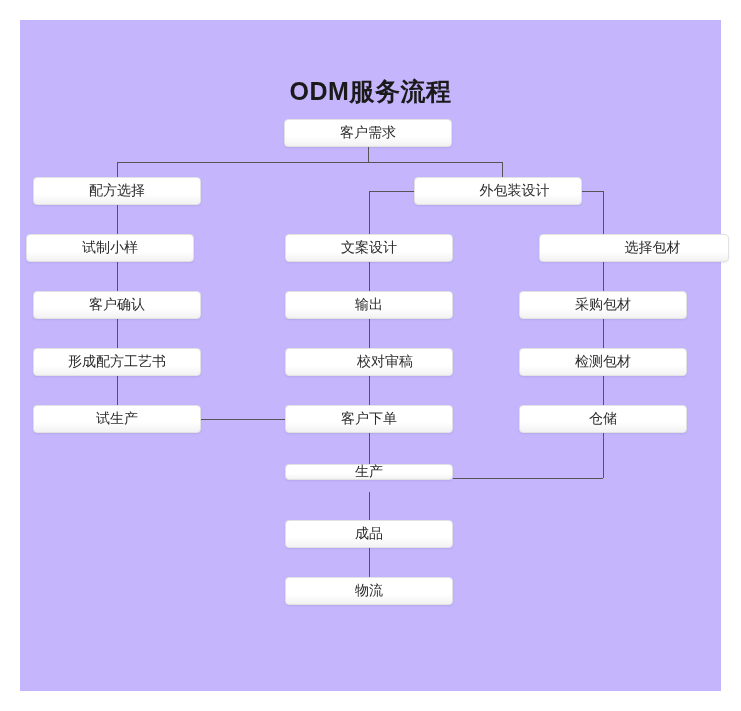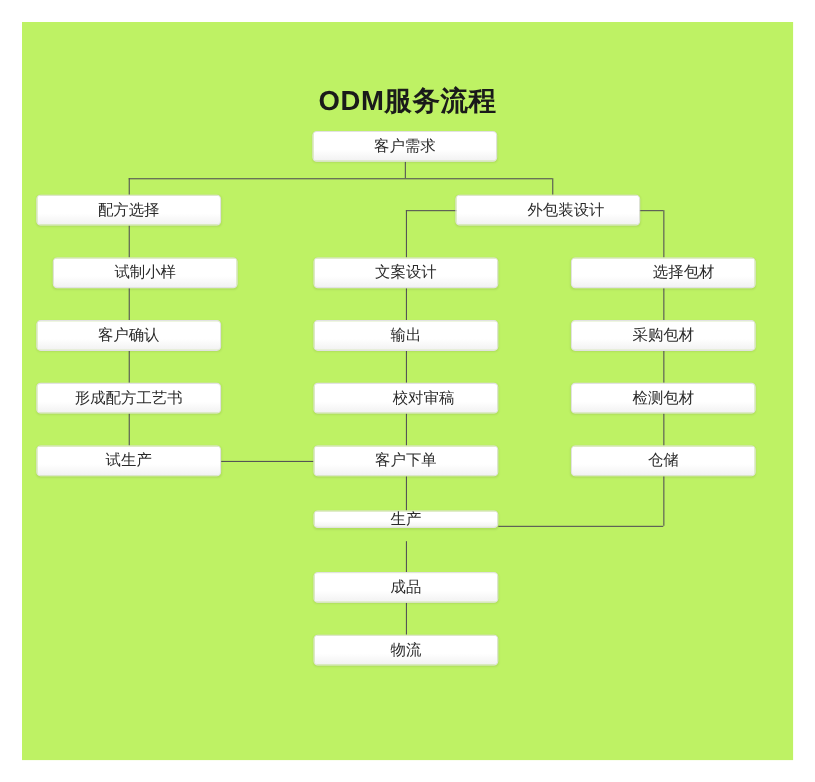--- a/index.html
+++ b/index.html
@@ -16,21 +16,21 @@
     height: 711px;
     background: #ffffff;
     overflow: hidden;
   }
   .stage {
     position: absolute;
     left: 20px;
     top: 20px;
     width: 701px;
     height: 671px;
-    background: #bef264;
+    background: #c4b5fd;
   }
   .title {
     position: absolute;
     left: 0;
     top: 55px;
     width: 701px;
     text-align: center;
     font-size: 25px;
     font-weight: bold;
     color: #1a1a1a;
@@ -90,21 +90,21 @@
         <div class="line v" style="left: 583px; top: 413px; height: 45px;"></div>
         <div class="line h" style="left: 433px; top: 458px; width: 150px;"></div>
       </div>
     <div id="node-layer">
         <div class="node" style="left: 264px; top: 99px; width: 168px; height: 28px;">
           <span>客户需求</span>
         </div>
         <div class="node" style="left: 13px; top: 157px; width: 168px; height: 28px;">
           <span>配方选择</span>
         </div>
-        <div class="node" style="left: 28px; top: 214px; width: 168px; height: 28px;">
+        <div class="node" style="left: 6px; top: 214px; width: 168px; height: 28px;">
           <span>试制小样</span>
         </div>
         <div class="node" style="left: 13px; top: 271px; width: 168px; height: 28px;">
           <span>客户确认</span>
         </div>
         <div class="node" style="left: 13px; top: 328px; width: 168px; height: 28px; text-align: right;">
           <span>形成配方工艺书</span>
         </div>
         <div class="node" style="left: 13px; top: 385px; width: 168px; height: 28px;">
           <span>试生产</span>
@@ -126,21 +126,21 @@
         </div>
         <div class="node" style="left: 265px; top: 444px; width: 168px; height: 16px; font-family: Liberation Serif, serif;">
           <span>生产</span>
         </div>
         <div class="node" style="left: 265px; top: 500px; width: 168px; height: 28px;">
           <span>成品</span>
         </div>
         <div class="node" style="left: 265px; top: 557px; width: 168px; height: 28px;">
           <span>物流</span>
         </div>
-        <div class="node" style="left: 499px; top: 214px; width: 168px; height: 28px; padding-left: 37px;">
+        <div class="node" style="left: 519px; top: 214px; width: 190px; height: 28px; padding-left: 37px;">
           <span>选择包材</span>
         </div>
         <div class="node" style="left: 499px; top: 271px; width: 168px; height: 28px;">
           <span>采购包材</span>
         </div>
         <div class="node" style="left: 499px; top: 328px; width: 168px; height: 28px;">
           <span>检测包材</span>
         </div>
         <div class="node" style="left: 499px; top: 385px; width: 168px; height: 28px;">
           <span>仓储</span>

